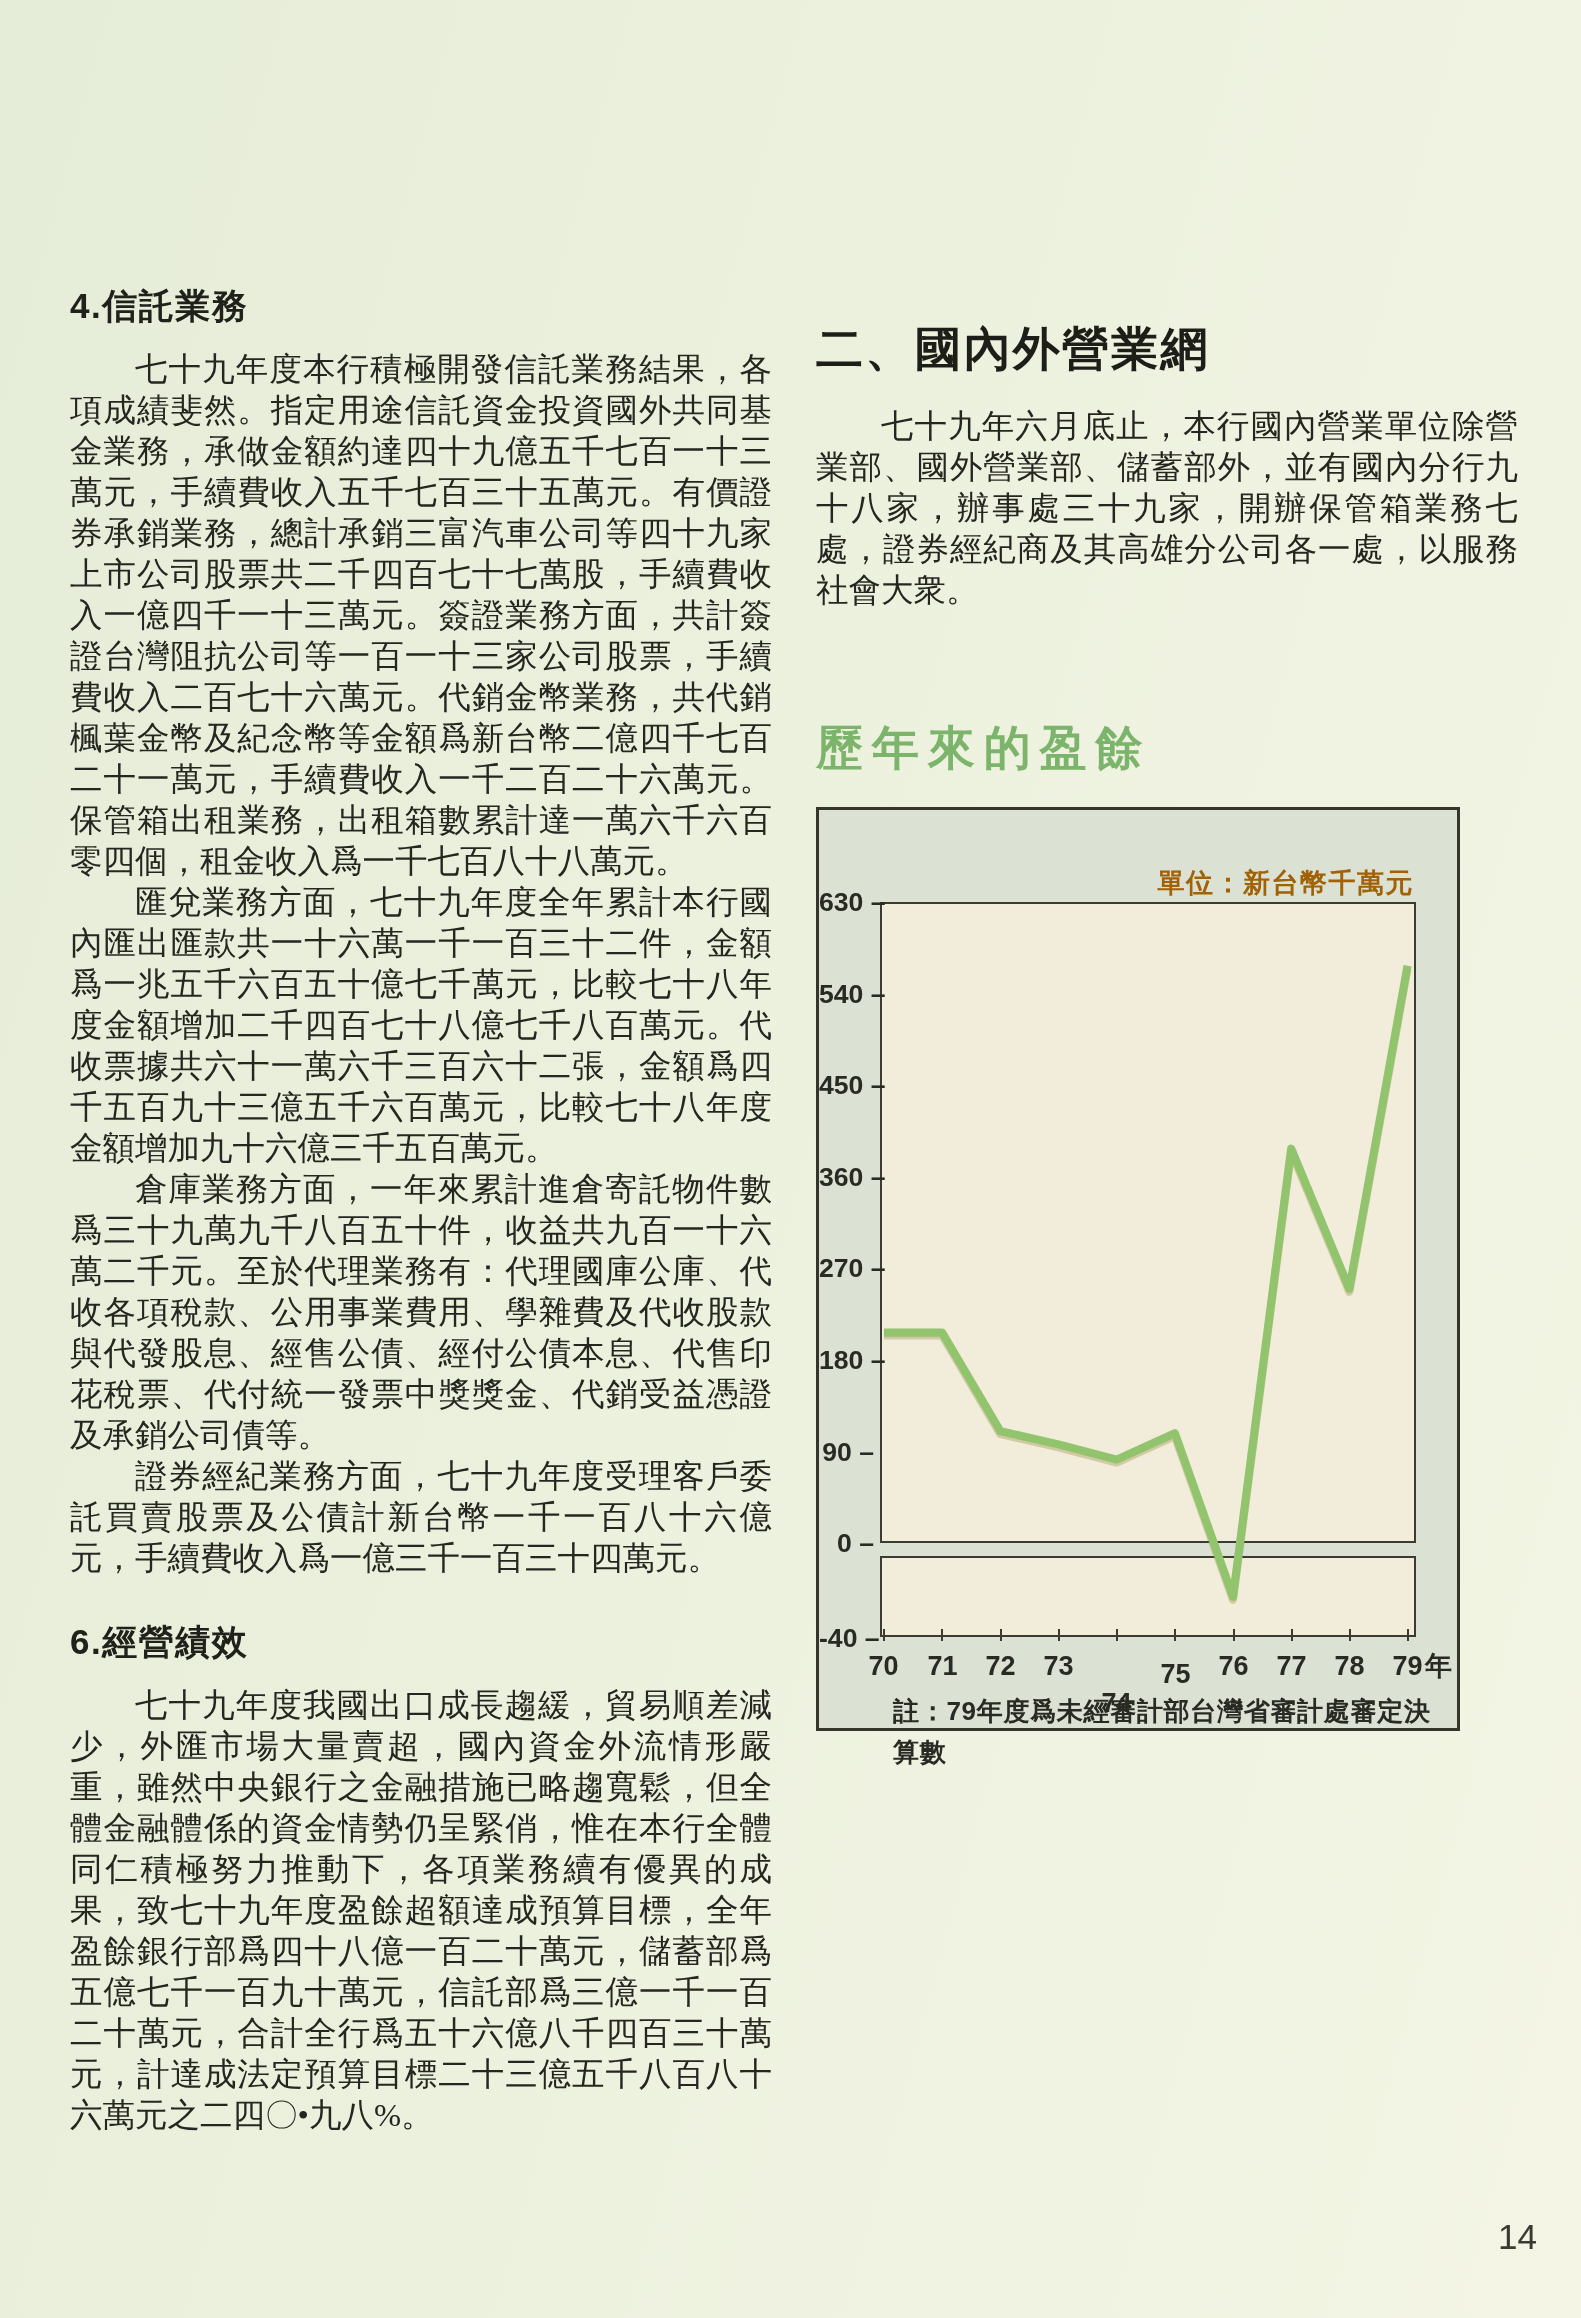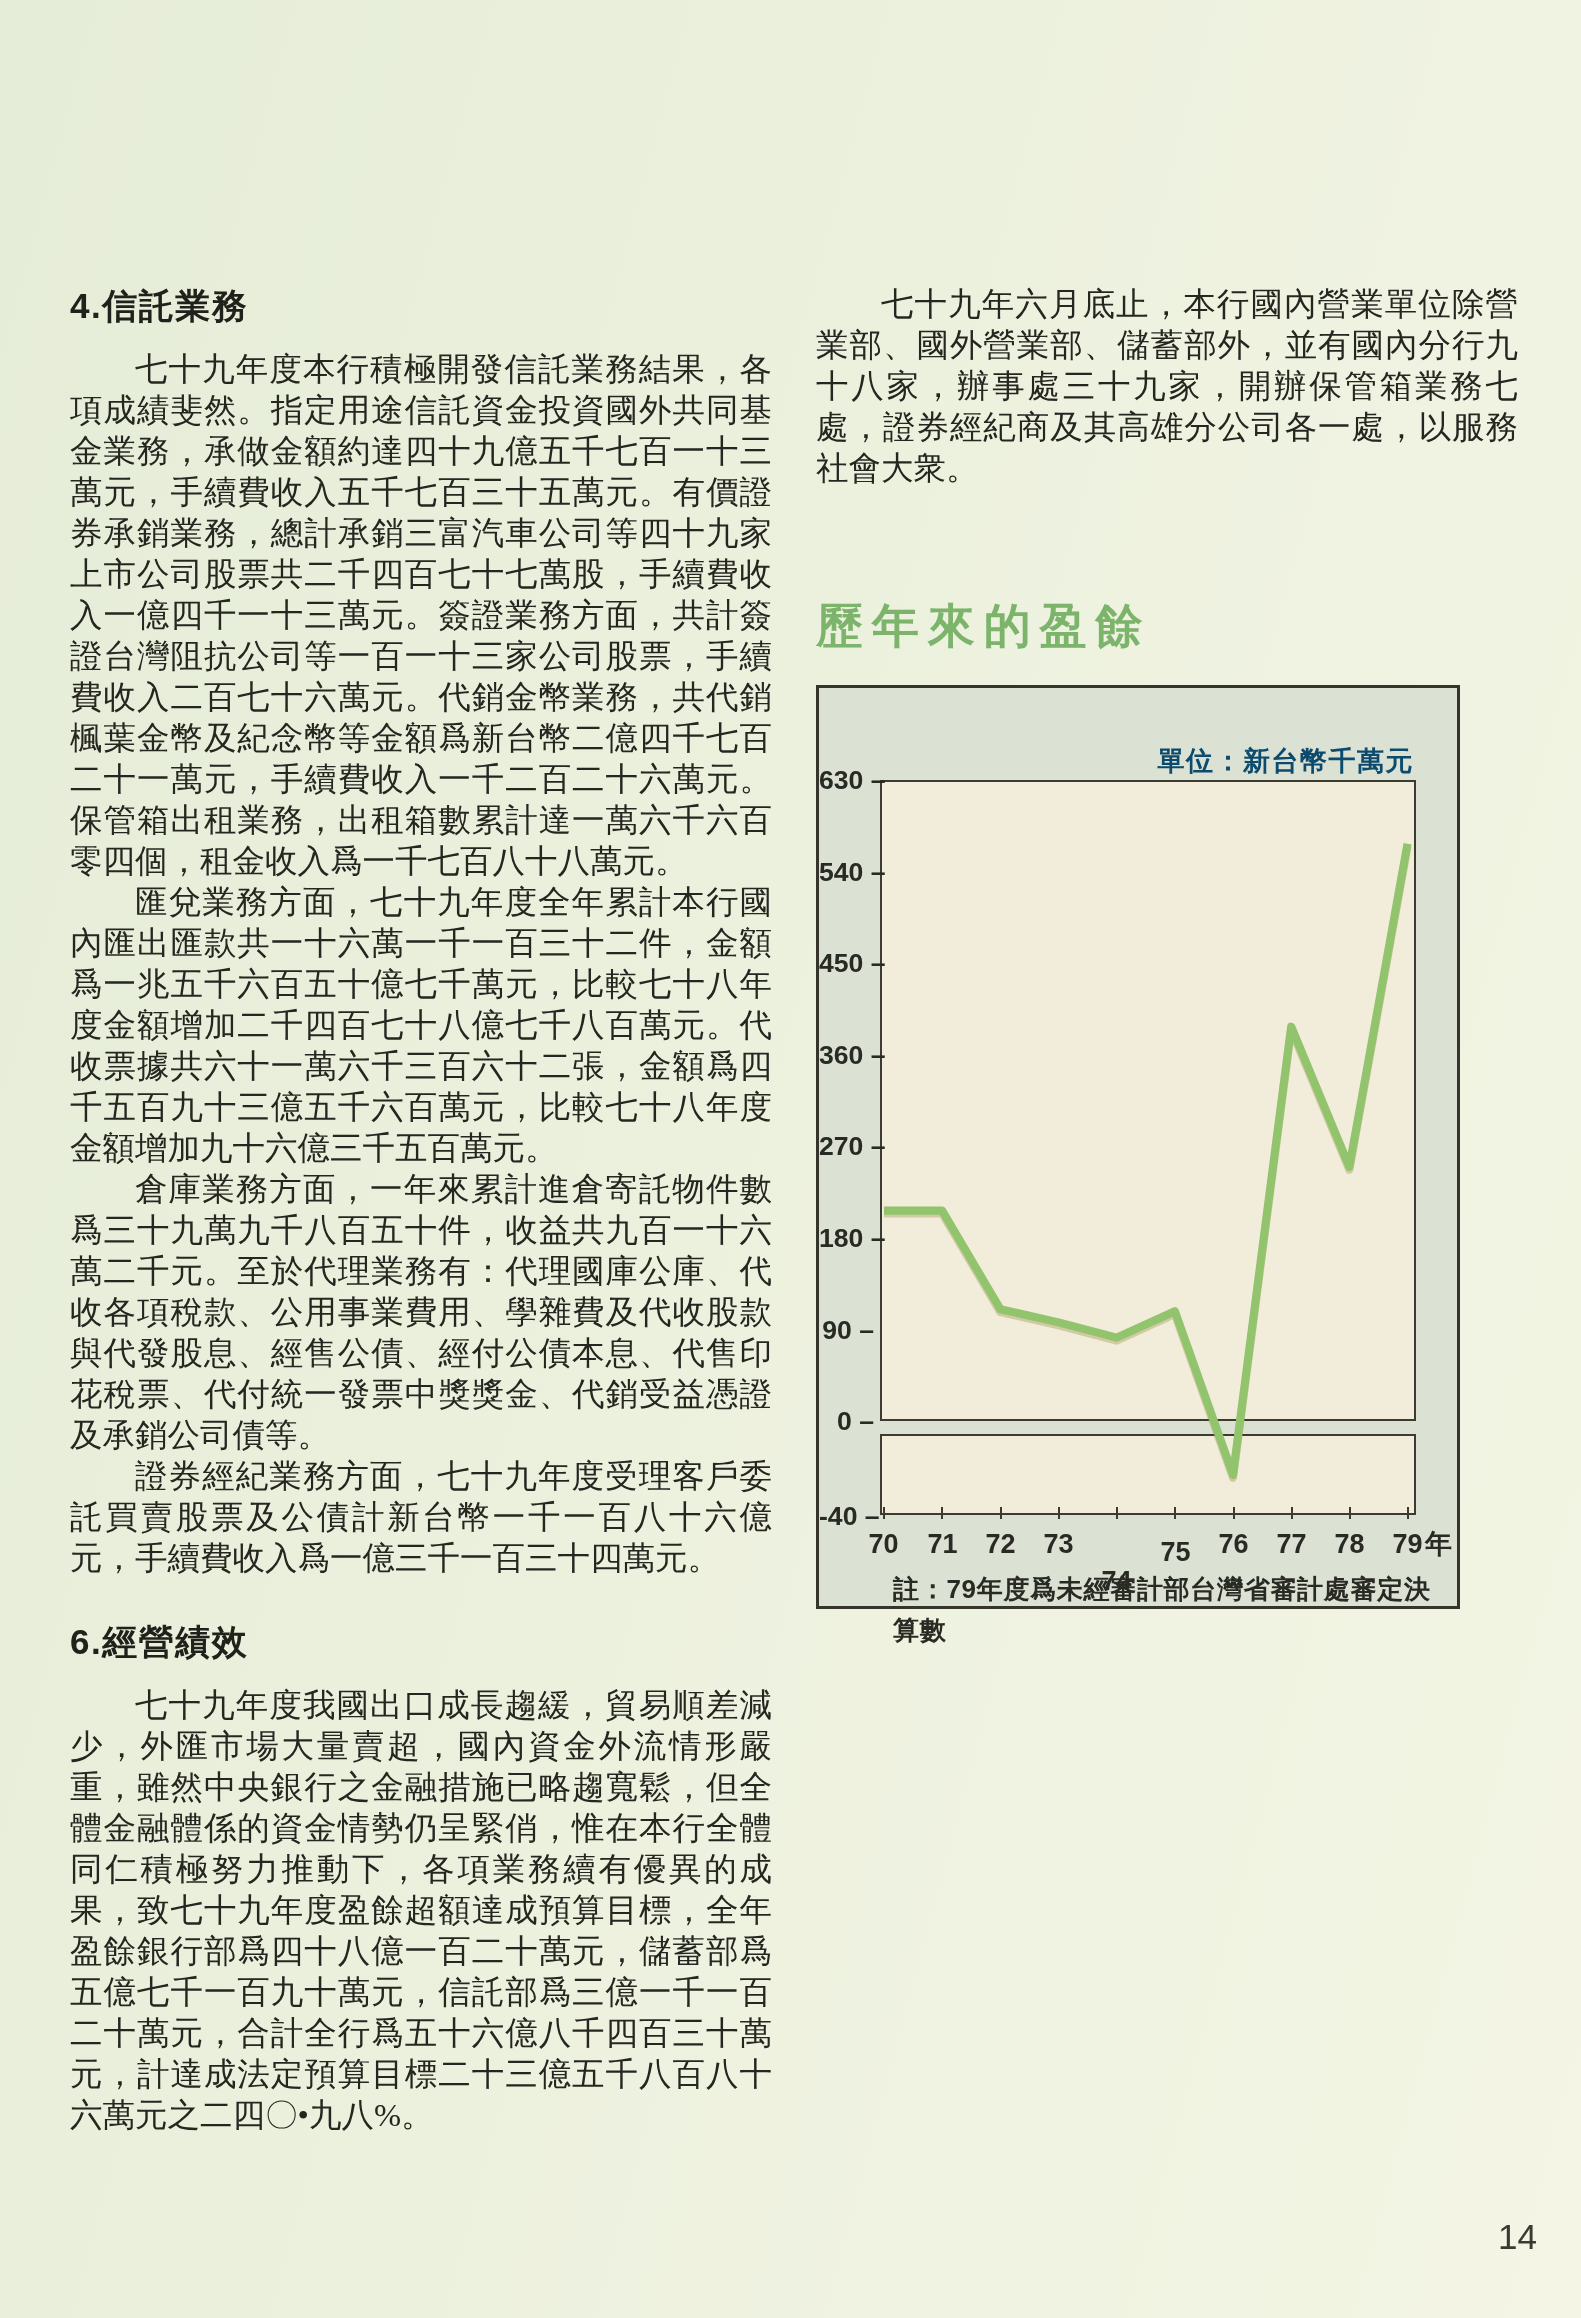--- a/index.html
+++ b/index.html
@@ -31,21 +31,21 @@
     font-weight:bold;font-size:47px;line-height:52px;
     color:#7cb46b;letter-spacing:8.9px;margin:111px 0 0 0;
   }
   .chart-frame{
     position:relative;margin-top:33px;width:644px;height:924px;
     background:#dbe2d4;border:3px solid #35352c;box-sizing:border-box;
   }
   .unit-label{
     position:absolute;top:53px;right:43px;
     font-family:"Liberation Sans","DejaVu Sans",sans-serif;
-    font-weight:bold;font-size:27px;color:#0c4a6e;letter-spacing:1.5px;
+    font-weight:bold;font-size:27px;color:#a16207;letter-spacing:1.5px;
   }
   .plot-main{
     position:absolute;left:61px;top:92px;width:536px;height:641px;
     background:#f2ecdb;border:2.2px solid #3b3b32;box-sizing:border-box;
   }
   .plot-lower{
     position:absolute;left:61px;top:746px;width:536px;height:81px;
     background:#f2ecdb;border:2.2px solid #3b3b32;box-sizing:border-box;
   }
   .ytick{
@@ -85,20 +85,21 @@
     <p class="body-p indent">匯兌業務方面，七十九年度全年累計本行國內匯出匯款共一十六萬一千一百三十二件，金額爲一兆五千六百五十億七千萬元，比較七十八年度金額增加二千四百七十八億七千八百萬元。代收票據共六十一萬六千三百六十二張，金額爲四千五百九十三億五千六百萬元，比較七十八年度金額增加九十六億三千五百萬元。</p>
     <p class="body-p indent">倉庫業務方面，一年來累計進倉寄託物件數爲三十九萬九千八百五十件，收益共九百一十六萬二千元。至於代理業務有：代理國庫公庫、代收各項稅款、公用事業費用、學雜費及代收股款與代發股息、經售公債、經付公債本息、代售印花稅票、代付統一發票中獎獎金、代銷受益憑證及承銷公司債等。</p>
     <p class="body-p indent">證券經紀業務方面，七十九年度受理客戶委託買賣股票及公債計新台幣一千一百八十六億元，手續費收入爲一億三千一百三十四萬元。</p>
 
     <h2 class="sec-h">6.經營績效</h2>
     <p class="body-p indent">七十九年度我國出口成長趨緩，貿易順差減少，外匯市場大量賣超，國內資金外流情形嚴重，雖然中央銀行之金融措施已略趨寬鬆，但全體金融體係的資金情勢仍呈緊俏，惟在本行全體同仁積極努力推動下，各項業務續有優異的成果，致七十九年度盈餘超額達成預算目標，全年盈餘銀行部爲四十八億一百二十萬元，儲蓄部爲五億七千一百九十萬元，信託部爲三億一千一百二十萬元，合計全行爲五十六億八千四百三十萬元，計達成法定預算目標二十三億五千八百八十六萬元之二四〇•九八%。</p>
   </div>
 
   <div class="col col-right">
 
+    <h1 class="big-h">二、國內外營業網</h1>
     <p class="body-p indent">七十九年六月底止，本行國內營業單位除營業部、國外營業部、儲蓄部外，並有國內分行九十八家，辦事處三十九家，開辦保管箱業務七處，證券經紀商及其高雄分公司各一處，以服務社會大衆。</p>
 
     <h3 class="chart-title">歷年來的盈餘</h3>
 
     <div class="chart-frame">
       <div class="unit-label">單位：新台幣千萬元</div>
       <div class="plot-main"></div>
       <div class="plot-lower"></div>
       <div class="chart-note">註：79年度爲未經審計部台灣省審計處審定決算數</div>
     <div class="ytick" style="top: 72px;">630 –</div>

